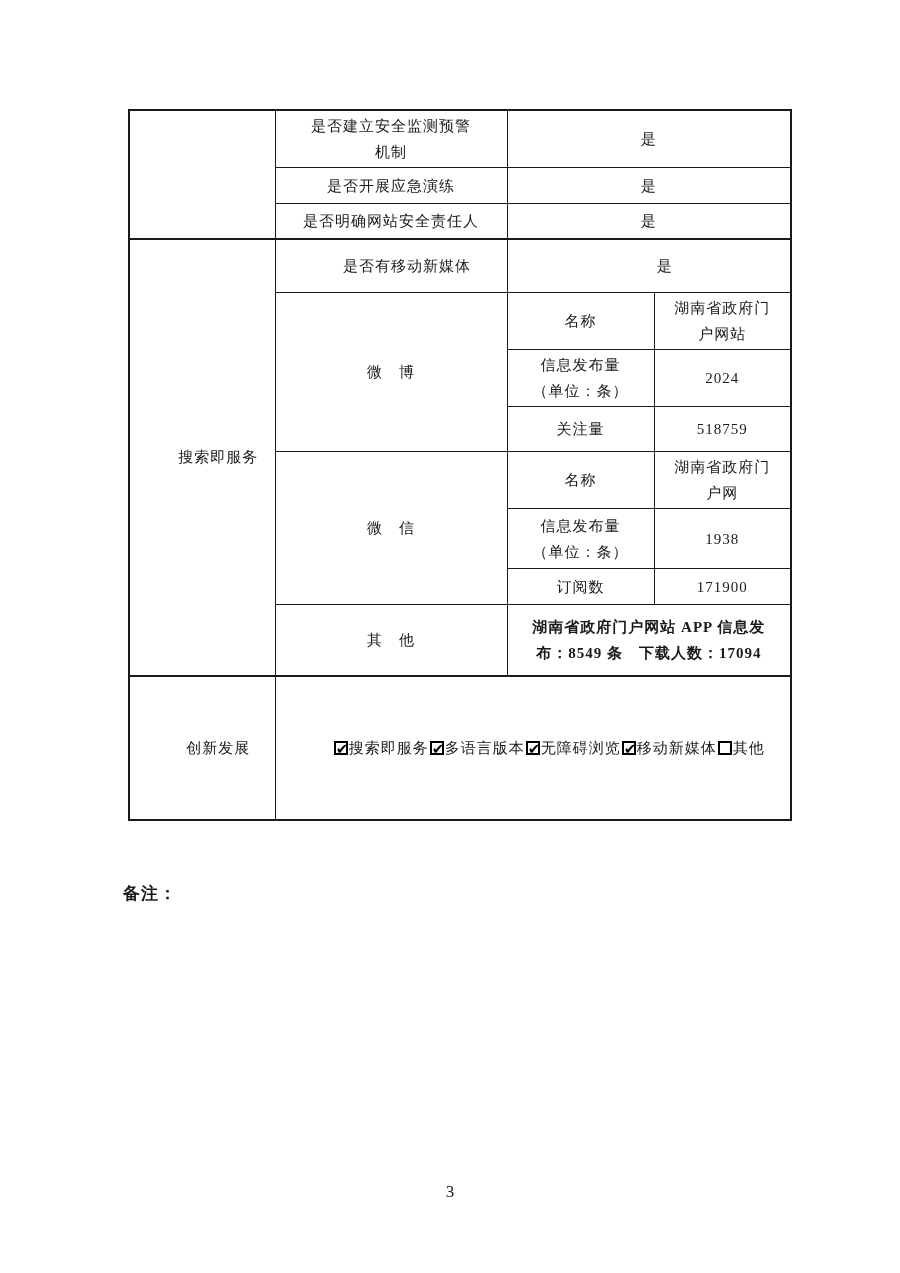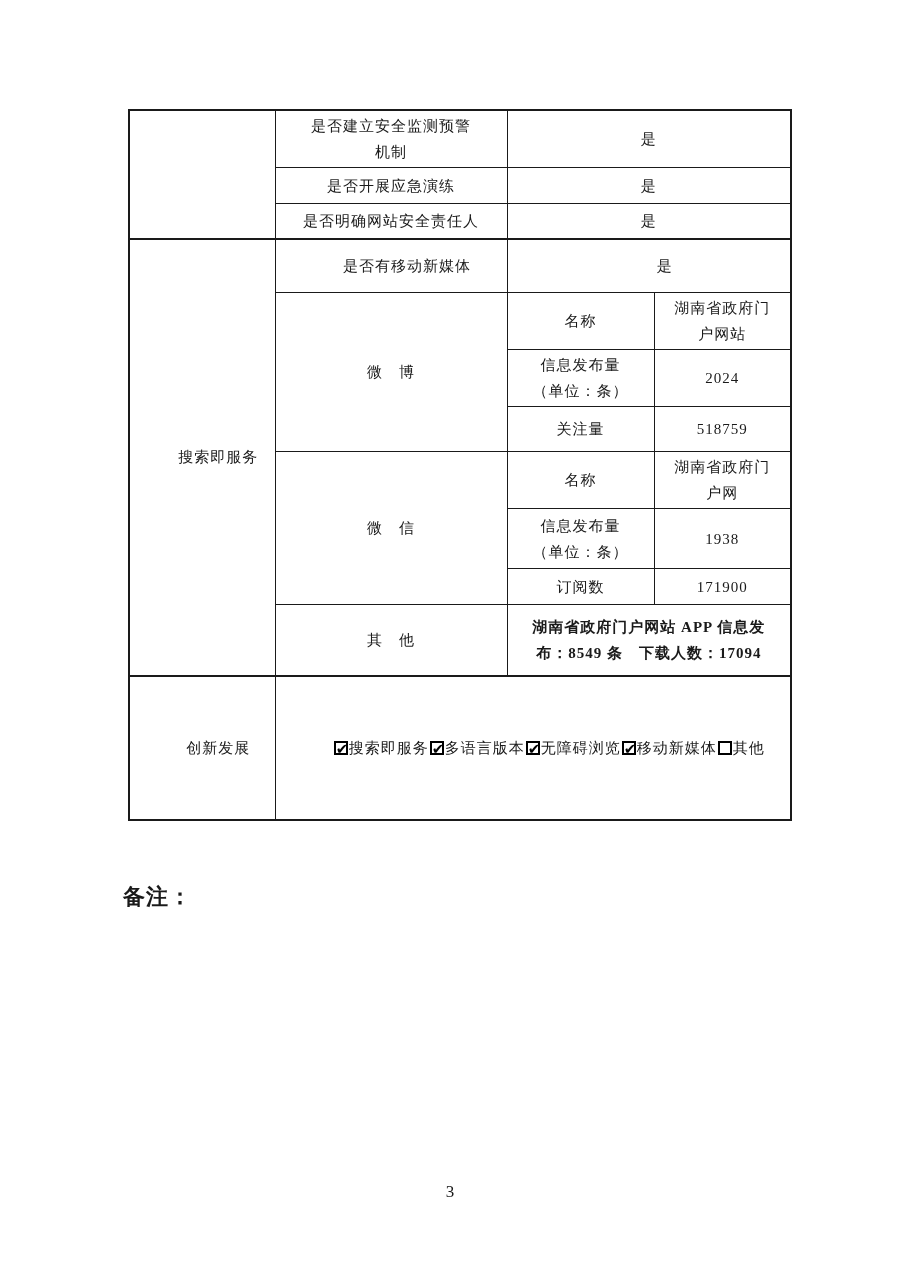--- a/index.html
+++ b/index.html
@@ -73,21 +73,21 @@
     top: -7px;
     font-size: 15px;
     font-weight: bold;
     color: #000;
     font-family: "DejaVu Sans", sans-serif;
   }
   .notes {
     position: absolute;
     left: 123px;
     top: 882px;
-    font-size: 22px;
+    font-size: 17px;
     font-weight: bold;
     letter-spacing: 1px;
   }
   .page-number {
     position: absolute;
     left: 0;
     top: 1182px;
     width: 900px;
     text-align: center;
     font-size: 17px;

